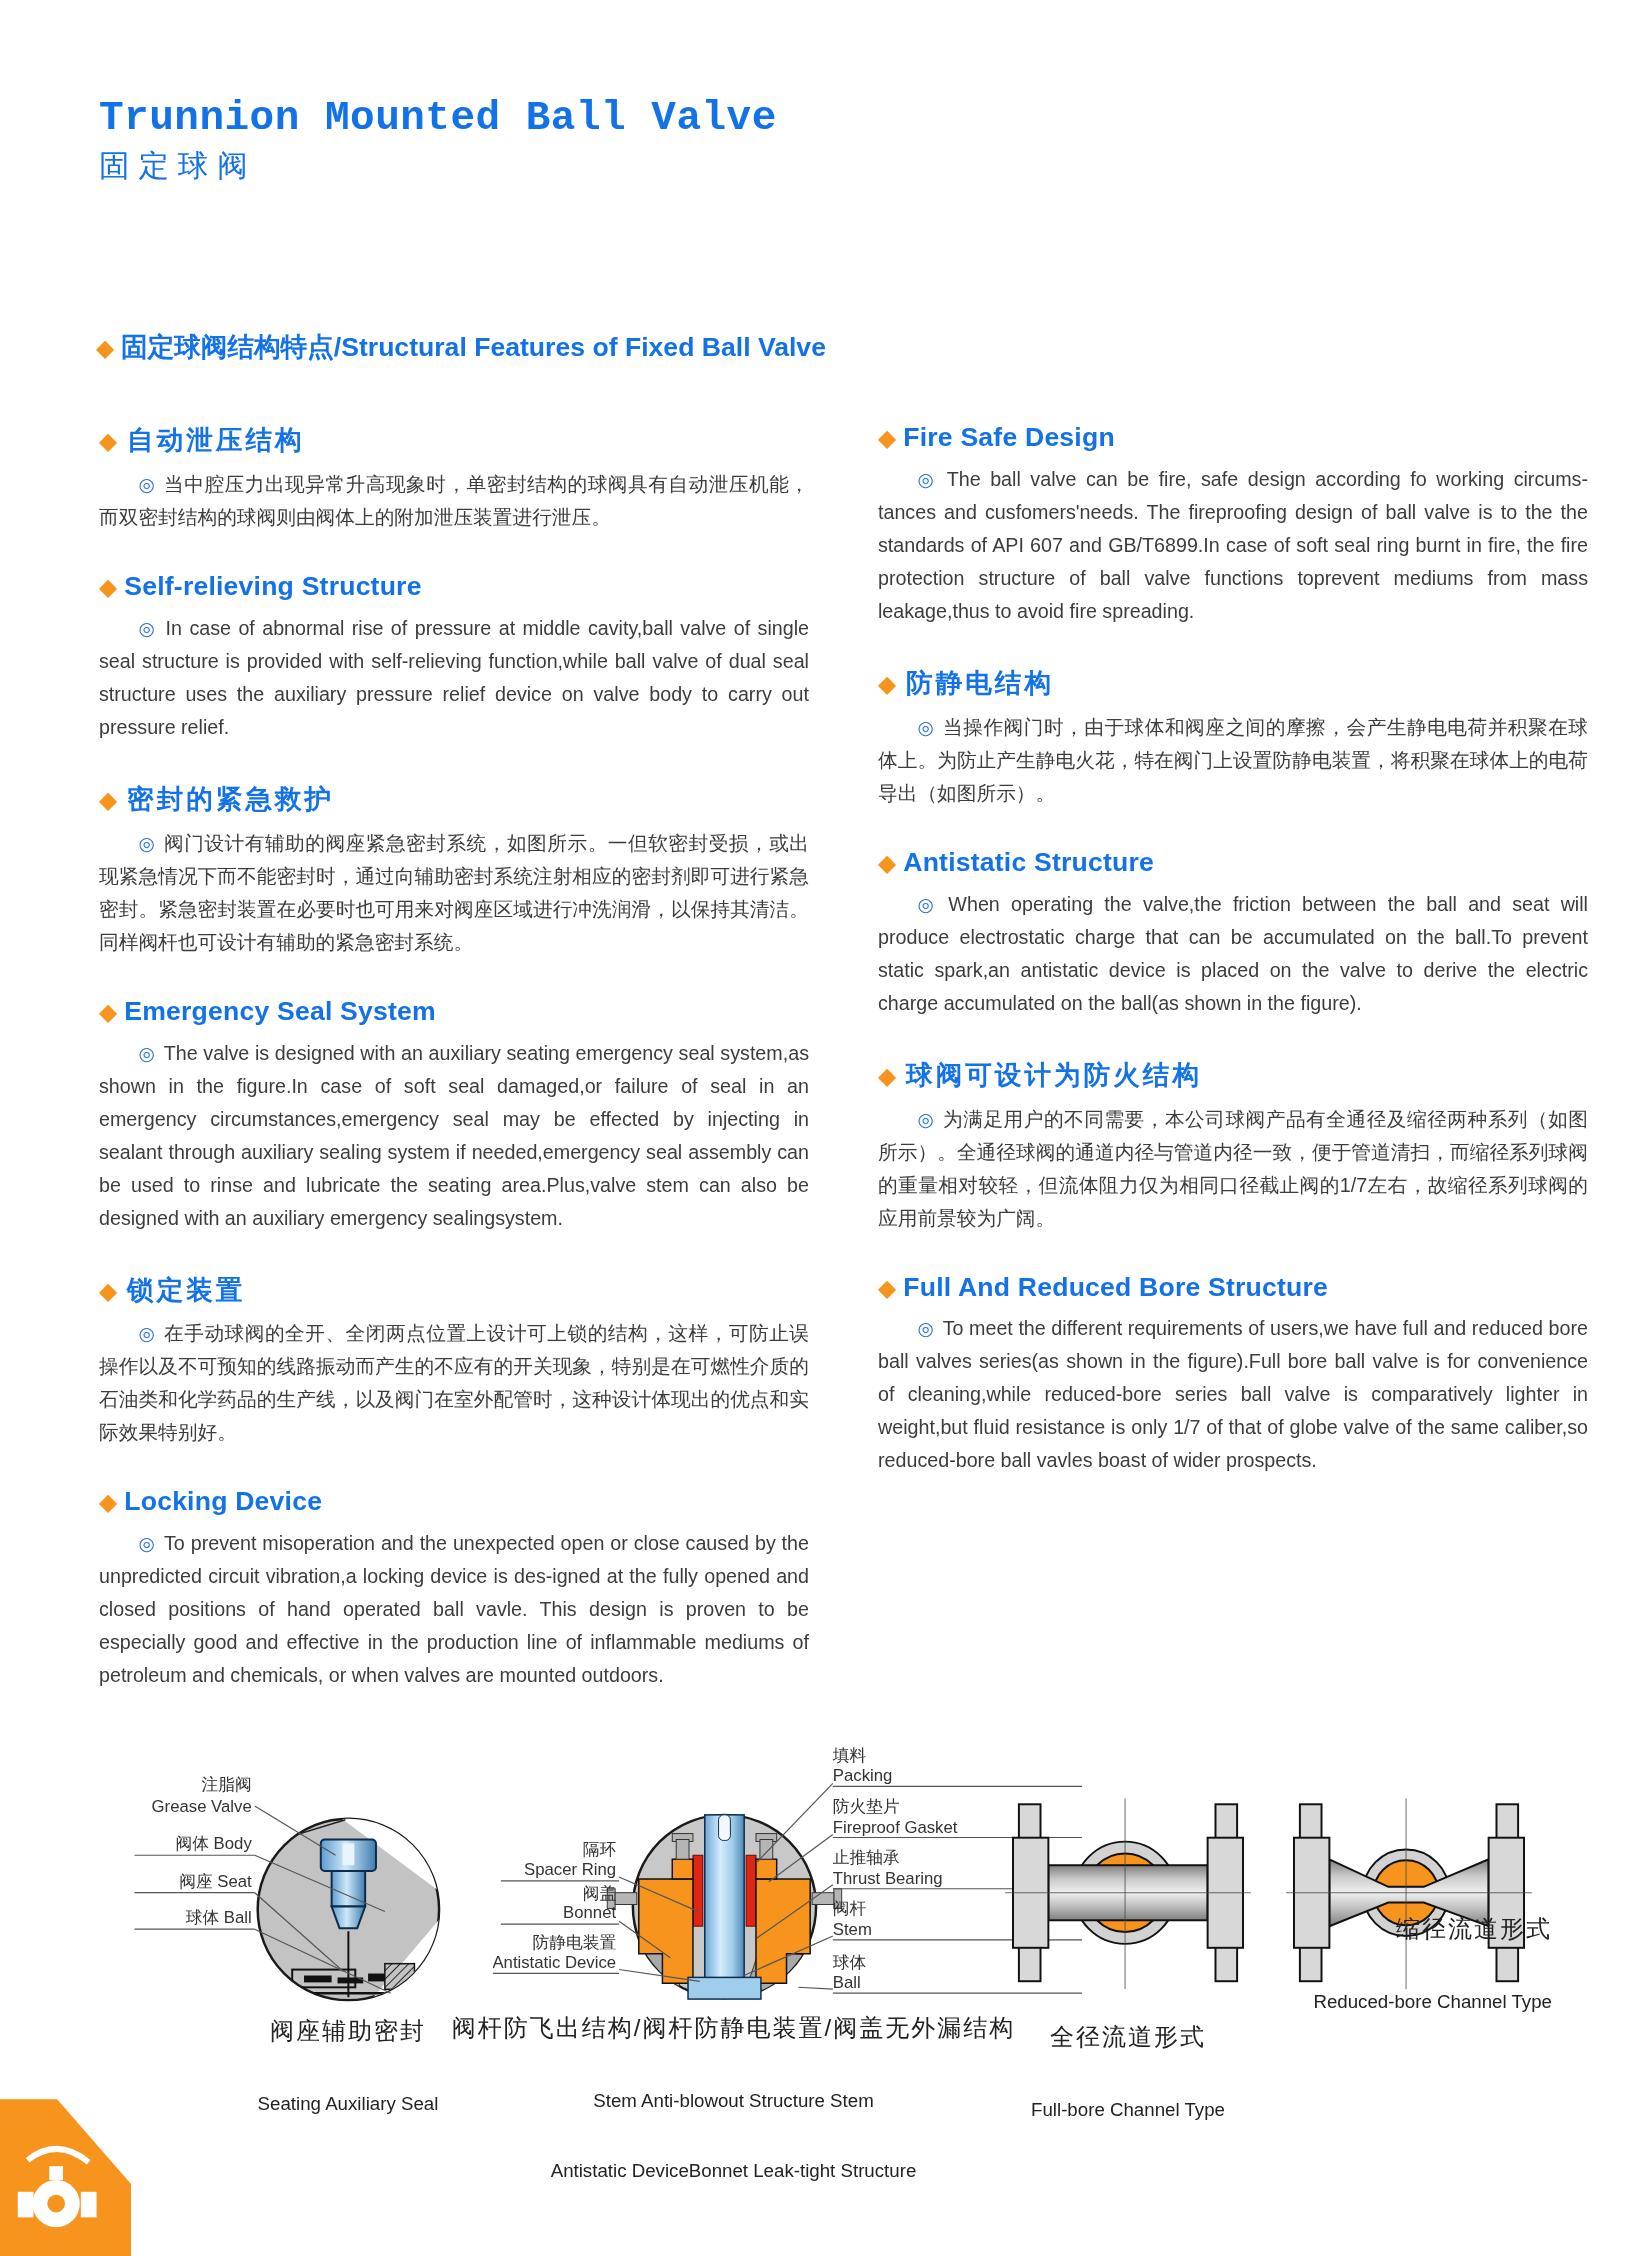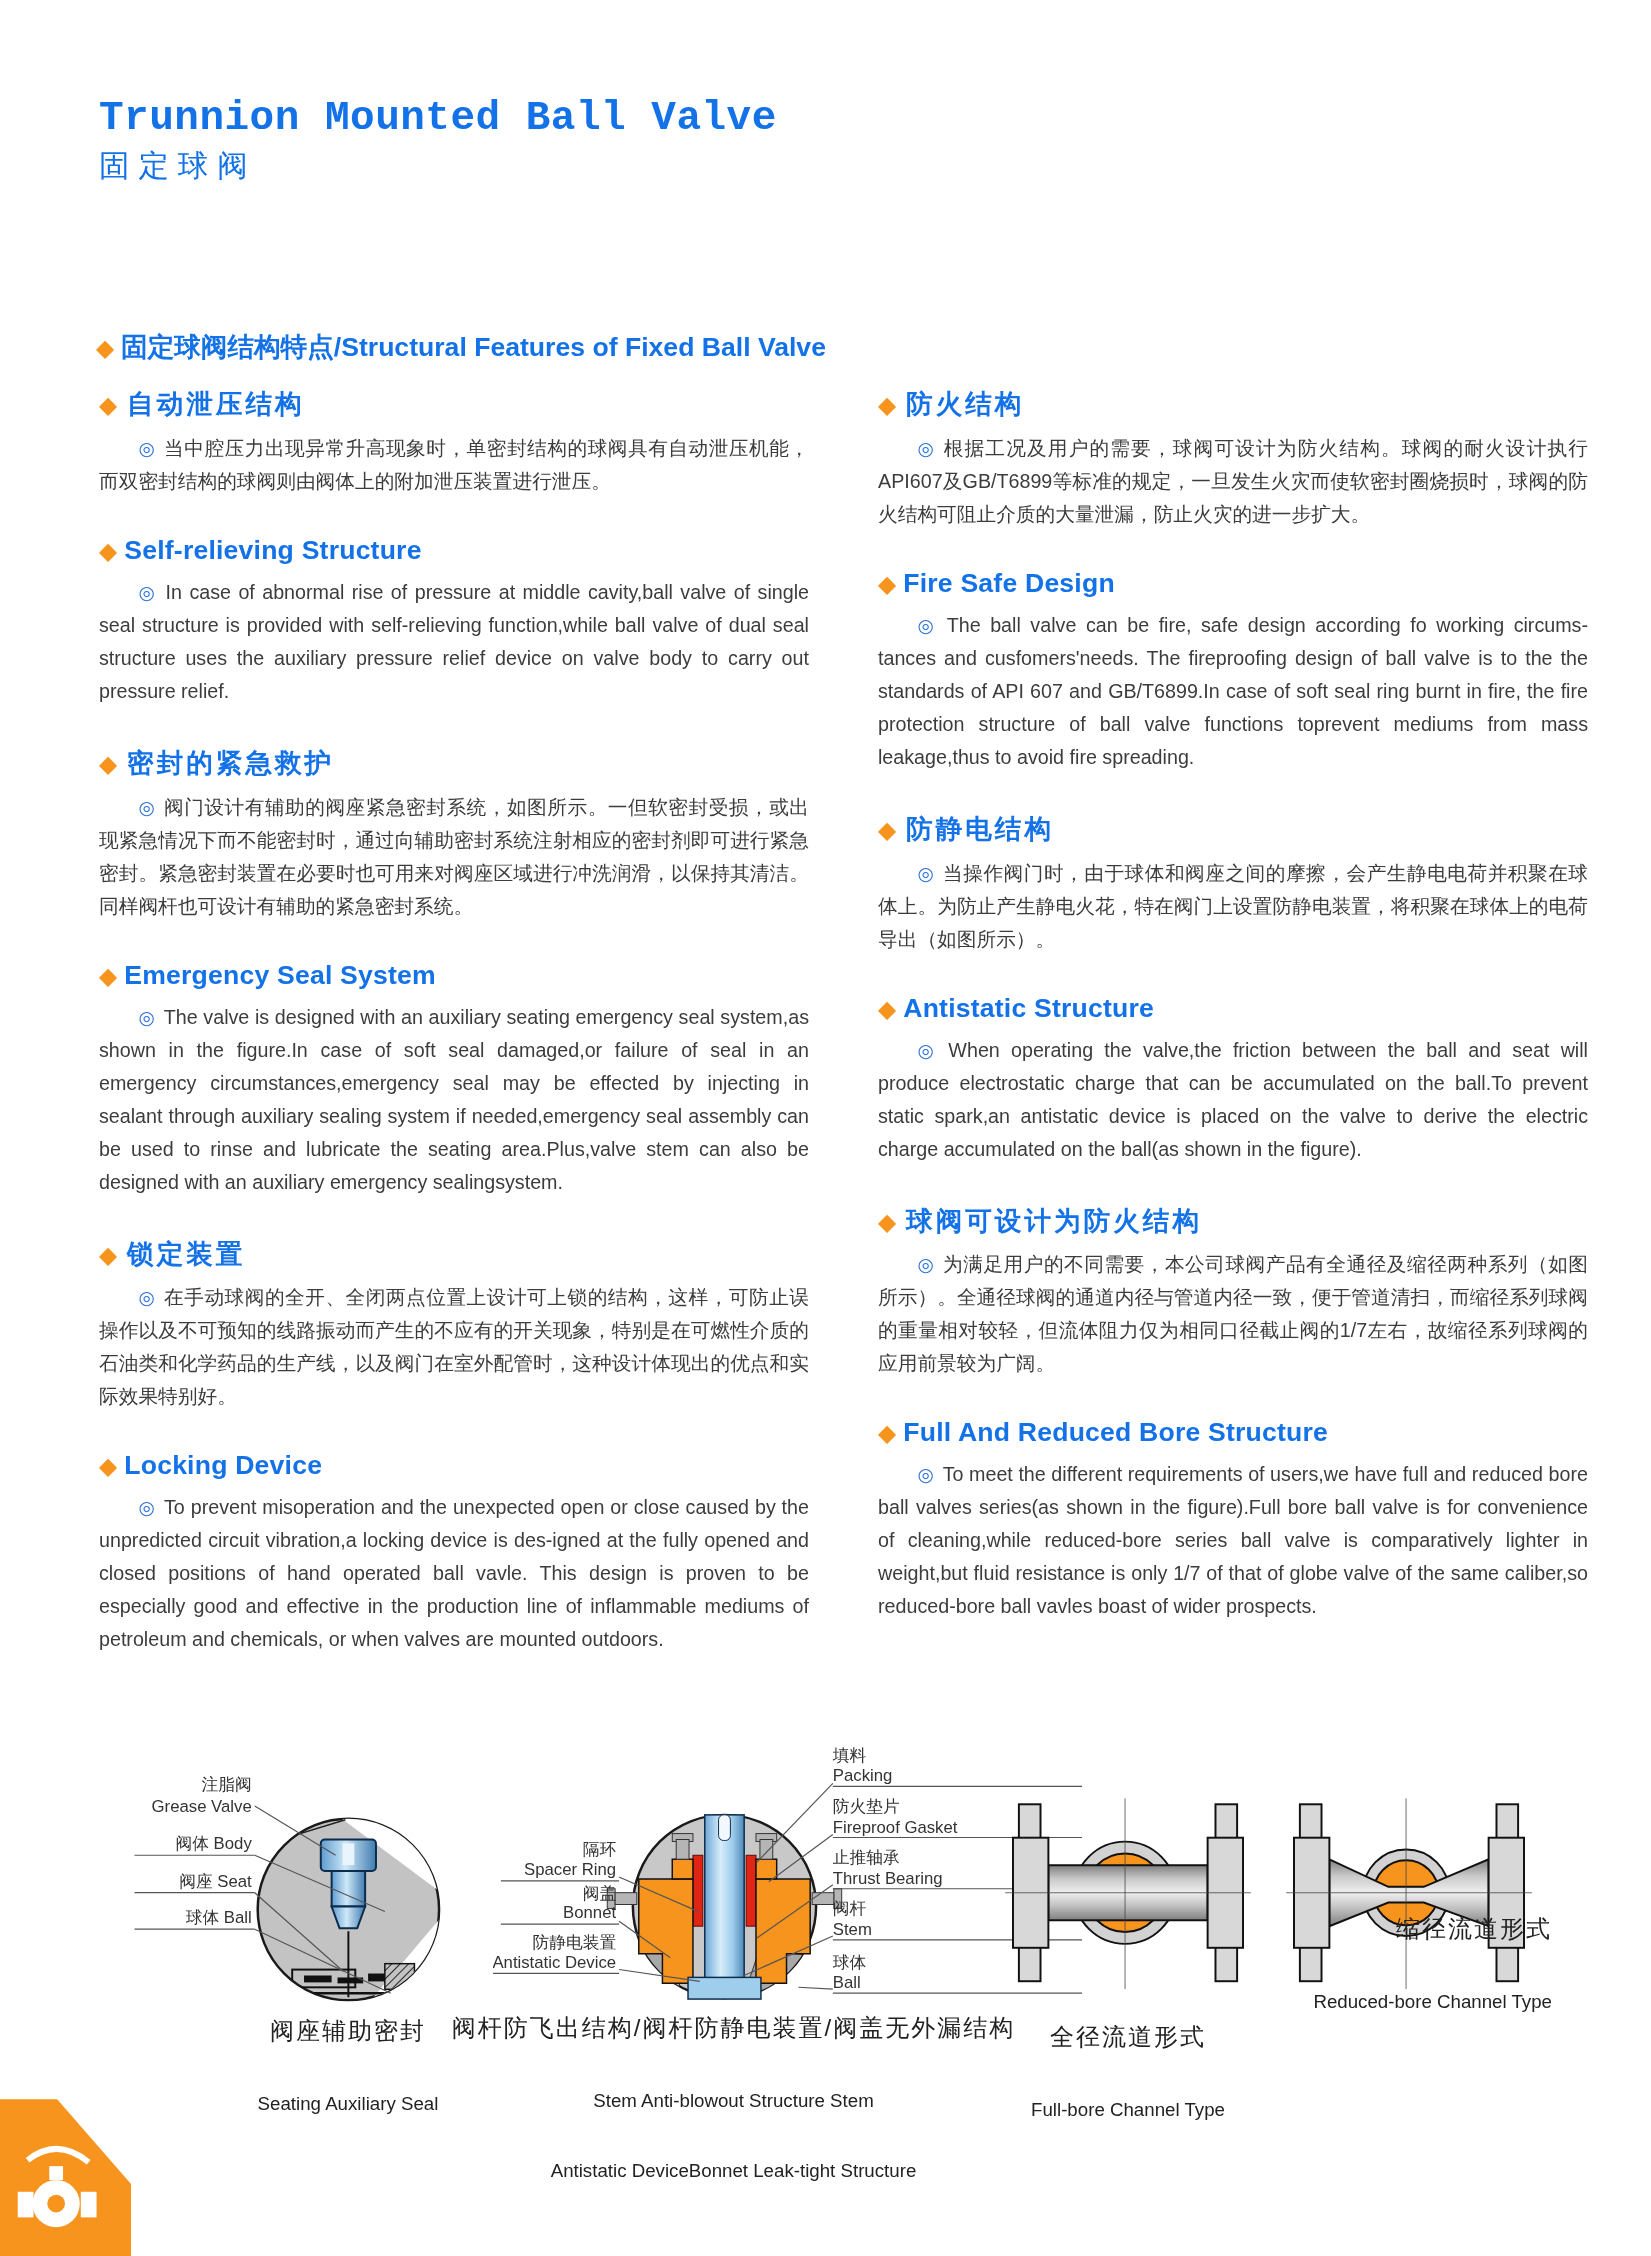--- a/index.html
+++ b/index.html
@@ -8,21 +8,21 @@
     font-family:"Liberation Sans","DejaVu Sans",sans-serif;color:#3c3c3c;
     overflow:hidden;
   }
   .title-block{position:absolute;left:99px;top:95px;}
   .title-en{font-size:41px;font-weight:bold;color:#1372e8;letter-spacing:0.5px;line-height:47px;font-family:Liberation Mono, monospace;}
   .title-zh{font-size:30.5px;color:#1372e8;letter-spacing:8.9px;margin-top:3.9px;font-weight:500;}
   .section-header{position:absolute;left:96px;top:329px;font-size:26.6px;font-weight:bold;color:#1372e8;}
   .diamond{color:#f7941d;font-size:23.6px;margin-right:6.9px;font-style:normal;}
   .cols{position:absolute;left:99px;top:386px;width:1489px;display:flex;gap:69px;}
   .col{width:710px;}
-  .sec{margin-bottom:37px;}
+  .sec{margin-bottom:37px;margin-top:36px;}
   .h-zh{font-size:26.6px;font-weight:bold;color:#1372e8;letter-spacing:3px;margin-bottom:9.9px;}
   .h-en{font-size:26.6px;font-weight:bold;color:#1372e8;letter-spacing:0.2px;margin-bottom:9.9px;}
   .para{font-size:19.7px;line-height:33px;text-align:justify;text-indent:2em;margin:0;color:#3c3c3c;}
   .bullet{color:#2f72d9;margin-right:8.9px;font-size:18.7px;}
   
   .fig{position:absolute;}
   svg text{font-family:"Liberation Sans","DejaVu Sans",sans-serif;font-size:17px;fill:#333;}
   .cap{position:absolute;text-align:center;color:#222;}
   .cap .zh{font-size:24px;letter-spacing:2px;margin-bottom:5.9px;}
   .cap .en{font-size:18.7px;line-height:25.6px;margin-top:44px;}
@@ -68,24 +68,20 @@
     </div>
 
     <div class="sec">
       <div class="h-en"><span class="diamond">◆</span><span>Locking Device</span></div>
       <p class="para"><span class="bullet">◎</span><span>To prevent misoperation and the unexpected open or close caused by the unpredicted circuit vibration,a locking device is des-igned at the fully opened and closed positions of hand operated ball vavle. This design is proven to be especially good and effective in the production line of inflammable mediums of petroleum and chemicals, or when valves are mounted outdoors.</span></p>
     </div>
 
   </div>
   <div class="col">
 
-    <div class="sec">
-      <div class="h-zh"><span class="diamond">◆</span><span>防火结构</span></div>
-      <p class="para"><span class="bullet">◎</span><span>根据工况及用户的需要，球阀可设计为防火结构。球阀的耐火设计执行API607及GB/T6899等标准的规定，一旦发生火灾而使软密封圈烧损时，球阀的防火结构可阻止介质的大量泄漏，防止火灾的进一步扩大。</span></p>
-    </div>
 
     <div class="sec">
       <div class="h-en"><span class="diamond">◆</span><span>Fire Safe Design</span></div>
       <p class="para"><span class="bullet">◎</span><span>The ball valve can be fire, safe design according fo working circums-tances and cusfomers'needs. The fireproofing design of ball valve is to the the standards of API 607 and GB/T6899.In case of soft seal ring burnt in fire, the fire protection structure of ball valve functions toprevent mediums from mass leakage,thus to avoid fire spreading.</span></p>
     </div>
 
     <div class="sec">
       <div class="h-zh"><span class="diamond">◆</span><span>防静电结构</span></div>
       <p class="para"><span class="bullet">◎</span><span>当操作阀门时，由于球体和阀座之间的摩擦，会产生静电电荷并积聚在球体上。为防止产生静电火花，特在阀门上设置防静电装置，将积聚在球体上的电荷导出（如图所示）。</span></p>
     </div>

